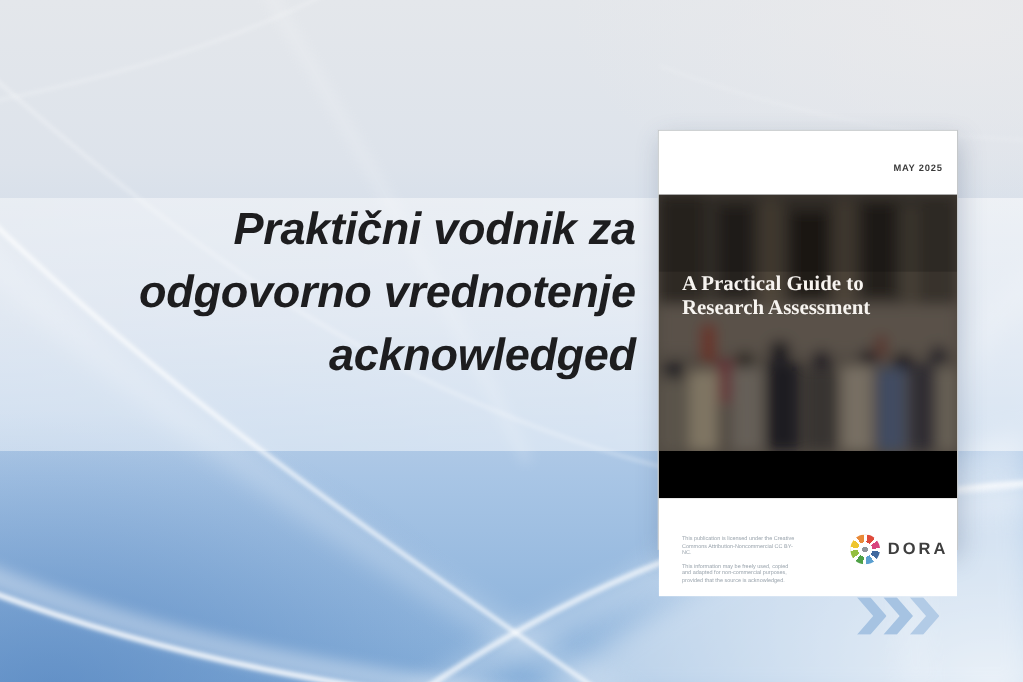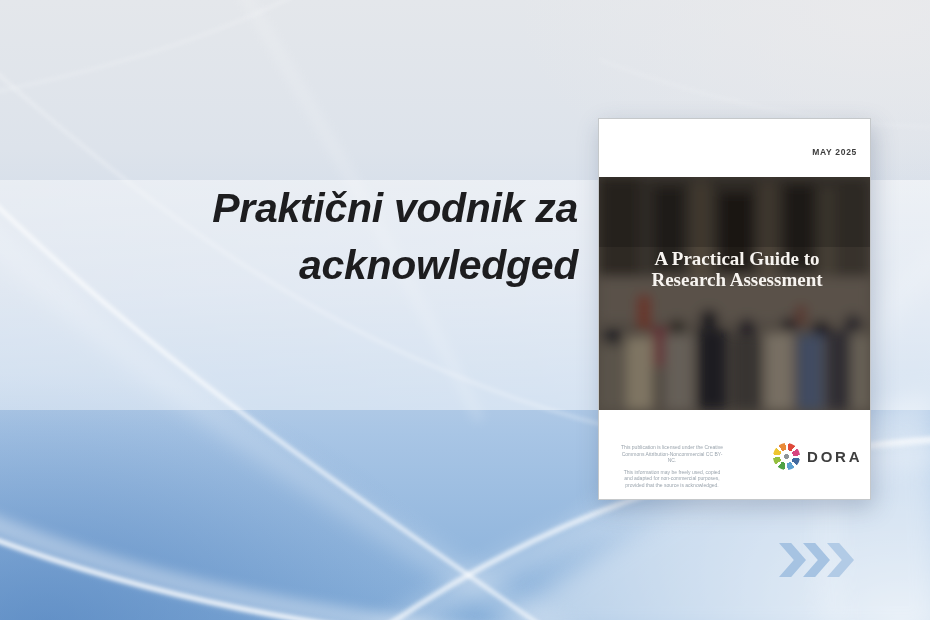--- a/index.html
+++ b/index.html
@@ -22,28 +22,27 @@
     text-align:right; color:#1d1d1f;
     font:700 41px/57px "Liberation Sans",sans-serif; letter-spacing:-0.3px;
   }
   .main-title span { display:block; white-space:nowrap;font-style:italic; }
 
   
   .cover {
     position:absolute; left:598px; top:118px; width:273px; height:382px;
     background:#ffffff; border:1px solid rgba(150,154,158,0.55);
     box-shadow:3px 8px 22px rgba(60,80,110,0.28);
-    text-align:center;
   }
   .cover-header { position:relative; height:58px; background:#fff; }
   .cover-date {
     position:absolute; right:13px; top:29px;
     font:700 8.5px/1 "Liberation Sans",sans-serif; letter-spacing:0.7px; color:#3c3c3c;
   }
-  .cover-photo { position:relative; width:271px; height:233px; overflow:hidden; background:#000000; }
+  .cover-photo { position:relative; width:271px; height:276px; overflow:hidden; background:#000000; }
   .cover-photo svg { display:block; }
   .cover-titles { position:absolute; left:21px; top:72px; right:16px; }
   .cover-title { font:700 19px/20.5px "Liberation Serif",serif; color:#f7f4f0; }
   .cover-title span { display:block; }
   .cover-subtitle { margin-top:10px; font:400 11px/1.2 "Liberation Sans",sans-serif; color:#dcd6d0; letter-spacing:0.3px; }
   .cover-footer { position:relative; height:89px; background:#fff; }
   .license { position:absolute; left:21px; top:34px; width:104px; }
   .license p { font:400 5px/1.3 "Liberation Sans",sans-serif; color:#9aa4ad; margin-bottom:5px; }
   .dora { position:absolute; left:174px; top:33px; display:flex; align-items:center; gap:7px; }
   .dora-mark {
@@ -95,20 +94,21 @@
     <path d="M -30 530 C 150 600 320 628 540 652" stroke="#ffffff" stroke-width="5" fill="none" opacity="0.90" filter="url(#b2)"></path>
     <path d="M -20 95 C 130 65 250 25 330 -25" stroke="#ffffff" stroke-width="2" fill="none" opacity="0.35" filter="url(#b2)"></path>
     <path d="M 945 250 C 850 330 810 430 835 630" stroke="#ffffff" stroke-width="16" fill="none" opacity="0.25" filter="url(#b12)"></path>
     <path d="M 600 60 C 720 105 830 125 950 128" stroke="#ffffff" stroke-width="2" fill="none" opacity="0.20" filter="url(#b2)"></path>
   </svg>
 
   <div class="title-band"></div>
 
   <h1 class="main-title">
     <span>Praktični vodnik za</span>
+    <span>odgovorno vrednotenje</span>
     <span>acknowledged</span>
   </h1>
 
   <div class="cover">
     <div class="cover-header">
       <span class="cover-date">MAY 2025</span>
     </div>
 
     <div class="cover-photo">
       <svg width="271" height="233" viewBox="0 0 271 233">

